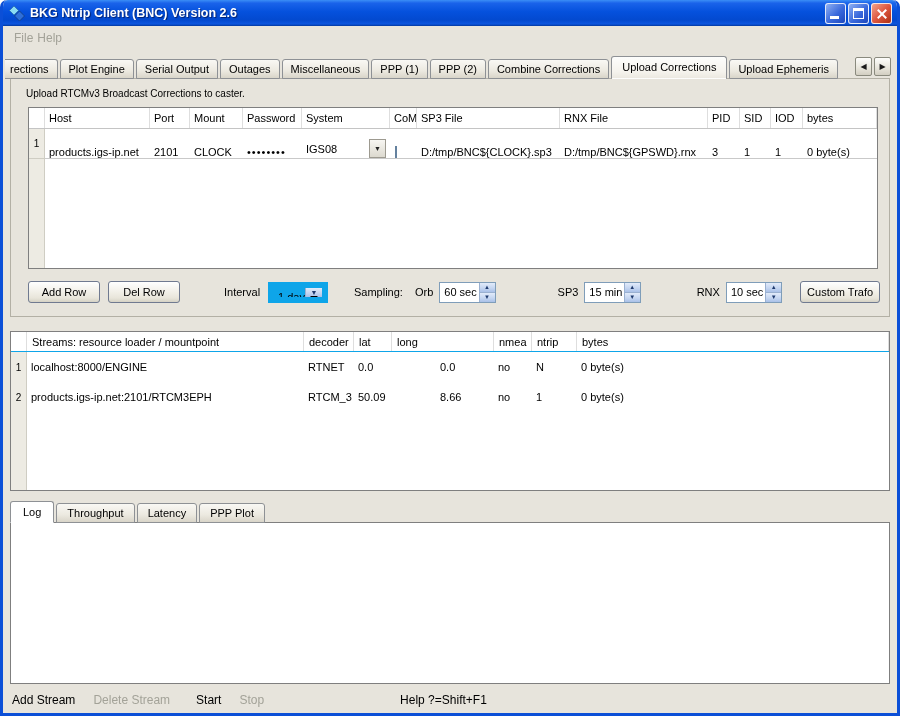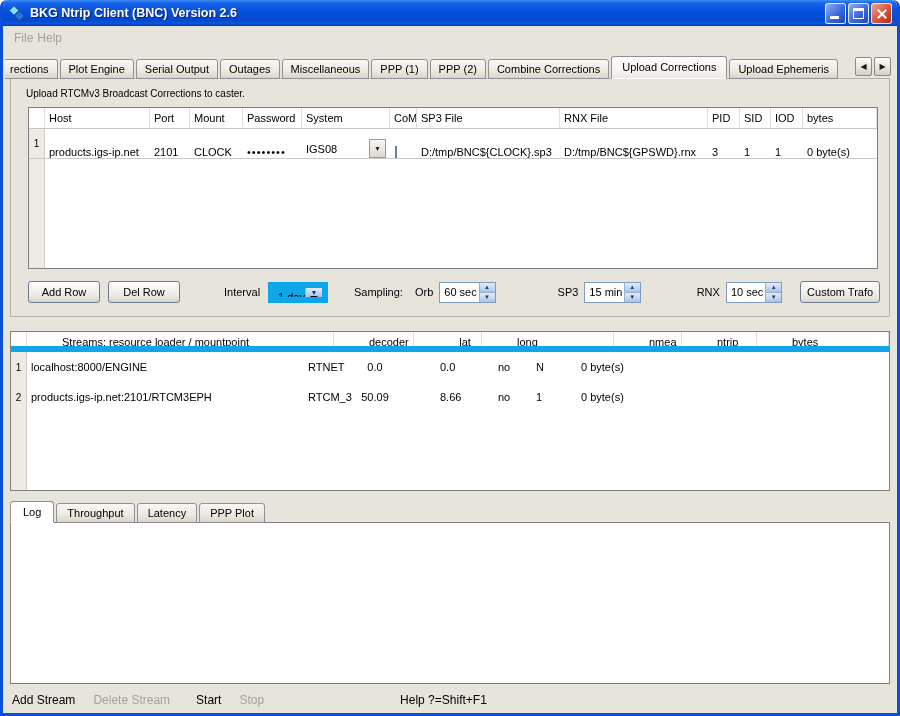--- a/index.html
+++ b/index.html
@@ -63,27 +63,27 @@
   .combo .arrow{width:17px;flex:0 0 17px;background:linear-gradient(180deg,#e2ebfa 0%,#c3d4f0 60%,#a9c0e8 100%);border-left:1px solid #9ab0d0;display:flex;align-items:center;justify-content:center;font-size:7px;color:#1f3a6e;}
   .spin{display:flex;height:21px;border:1px solid #7f9db9;background:#fff;width:64px;}
   .spin .val{flex:1;padding:3px 0 0 4px;overflow:hidden;white-space:nowrap;}
   .spin .btns{width:16px;flex:0 0 16px;display:flex;flex-direction:column;border-left:1px solid #9ab0d0;}
   .spin .btns div{flex:1;display:flex;align-items:center;justify-content:center;font-size:6px;color:#1f3a6e;background:linear-gradient(180deg,#e2ebfa 0%,#c3d4f0 60%,#a9c0e8 100%);}
   .spin .btns div:first-child{border-bottom:1px solid #9ab0d0;}
   .lbl{color:#000;}
 
   
   .stable{margin:14px 7px 0 7px;height:160px;border:1px solid #7f7f7f;background:#fff;font-size:11px;display:flex;flex-direction:column;flex:0 0 160px;}
-  .shead{display:flex;flex:0 0 20px;height:20px;border-bottom:6px solid #0ea5e9;gap:30px;}
+  .shead{display:flex;flex:0 0 20px;height:20px;border-bottom:1px solid #0ea5e9;}
   .shead .hc{border-right:1px solid #dedede;padding:4px 0 0 5px;white-space:nowrap;overflow:hidden;}
   .sbody{flex:1;display:flex;overflow:hidden;}
   .sgutter{width:16px;flex:0 0 16px;background:#edebe3;border-right:1px solid #cfcdc3;}
   .srows{flex:1;}
   .srow{display:flex;height:30px;align-items:center;}
-  .sw-mount{width:277px;}.sw-dec{width:50px;}.sw-lat{width:38px;text-align:center;}.sw-long{width:102px;}
+  .sw-mount{width:277px;}.sw-dec{width:50px;}.sw-lat{width:38px;}.sw-long{width:102px;}
   .sw-nmea{width:38px;}.sw-ntrip{width:45px;}.sw-bytes{flex:1;}
   .srow .sw-long{padding-left:48px;}
 
   
   .btabs{display:flex;align-items:flex-end;margin:10px 0 0 7px;position:relative;z-index:2;margin-bottom:-1px;flex:0 0 22px;}
   .btab{border:1px solid #8e9195;border-radius:3px 3px 0 0;background:linear-gradient(180deg,#f9f8f4 0%,#ece9e0 60%,#d9d5c9 100%);font-size:11px;padding:3px 10px;margin-right:2px;}
   .btab.active{background:#fff;border-bottom-color:#fff;padding:4px 12px;}
   .logbox{margin:0 7px;border:1px solid #7f7f7f;background:#fff;height:162px;flex:0 0 162px;}
 
   

